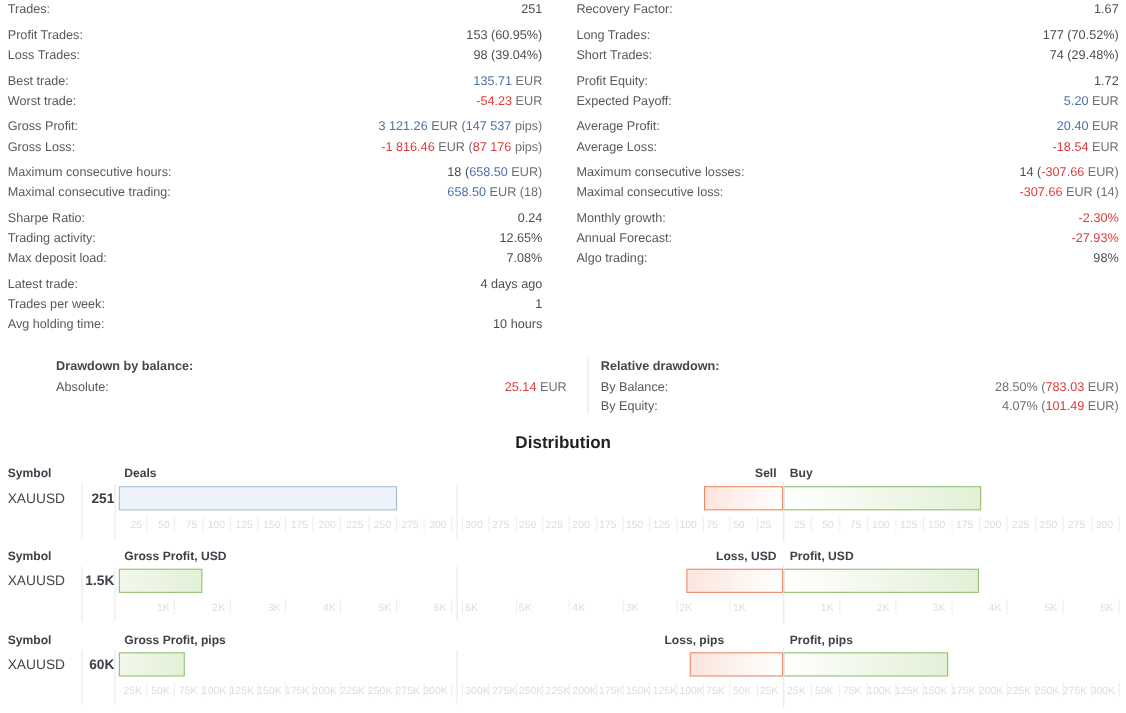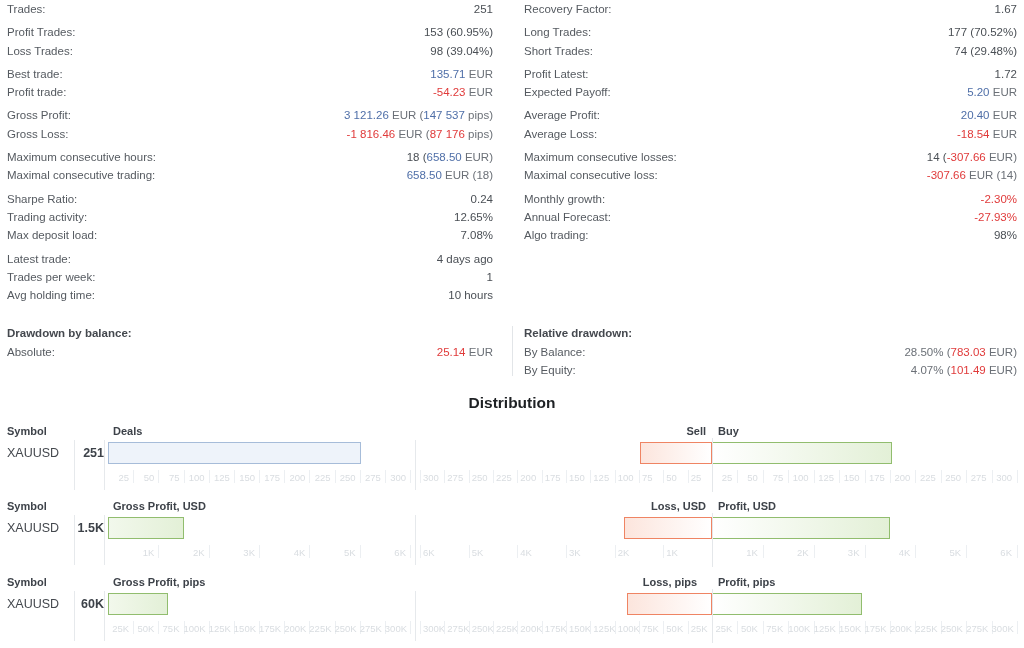--- a/index.html
+++ b/index.html
@@ -22,21 +22,21 @@
   .srow .val{color:#555a60;text-align:right;}
   .gap{height:5px;}
   .blue{color:#4f6fa8;}
   .red{color:#e03a3a;}
   .gry{color:#6b7077;}
   .dark{color:#4a4f55;}
 
   
   .dd{position:absolute;left:0;top:324px;width:1024px;display:flex;}
   .dd-col{width:512px;box-sizing:border-box;position:relative;}
-  .dd-col.left{padding:0 19px 0 7px;}
+  .dd-col.left{padding:0 19px 0 7px;margin-left:44px;}
   .dd-col.right{padding:0 7px 0 12px;}
   .dd-col.right:before{content:"";position:absolute;left:0;top:2px;bottom:4px;
         width:1px;background:#e2e5e8;}
   .dd-head{font-weight:bold;color:#44484e;height:19px;line-height:19px;}
 
   
   .dist-title{position:absolute;top:394px;left:0;width:1024px;text-align:center;
         font-size:15.5px;font-weight:bold;color:#1e2124;
         font-family:"Liberation Sans","DejaVu Sans",sans-serif;}
 
@@ -82,21 +82,21 @@
           <div class="srow">
             <span class="lbl">Loss Trades:</span>
             <span class="val"><span class="dark">98&nbsp;(39.04%)</span></span>
           </div>
           <div class="gap"></div>
           <div class="srow">
             <span class="lbl">Best trade:</span>
             <span class="val"><span class="blue">135.71</span><span class="gry">&nbsp;EUR</span></span>
           </div>
           <div class="srow">
-            <span class="lbl">Profit trade:</span>
+            <span class="lbl">Worst trade:</span>
             <span class="val"><span class="red">-54.23</span><span class="gry">&nbsp;EUR</span></span>
           </div>
           <div class="gap"></div>
           <div class="srow">
             <span class="lbl">Gross Profit:</span>
             <span class="val"><span class="blue">3&nbsp;121.26</span><span class="gry">&nbsp;EUR&nbsp;(</span><span class="blue">147&nbsp;537</span><span class="gry">&nbsp;pips)</span></span>
           </div>
           <div class="srow">
             <span class="lbl">Gross Loss:</span>
             <span class="val"><span class="red">-1&nbsp;816.46</span><span class="gry">&nbsp;EUR&nbsp;(</span><span class="red">87&nbsp;176</span><span class="gry">&nbsp;pips)</span></span>
@@ -146,21 +146,21 @@
           <div class="srow">
             <span class="lbl">Long Trades:</span>
             <span class="val"><span class="dark">177&nbsp;(70.52%)</span></span>
           </div>
           <div class="srow">
             <span class="lbl">Short Trades:</span>
             <span class="val"><span class="dark">74&nbsp;(29.48%)</span></span>
           </div>
           <div class="gap"></div>
           <div class="srow">
-            <span class="lbl">Profit Latest:</span>
+            <span class="lbl">Profit Equity:</span>
             <span class="val"><span class="dark">1.72</span></span>
           </div>
           <div class="srow">
             <span class="lbl">Expected Payoff:</span>
             <span class="val"><span class="blue">5.20</span><span class="gry">&nbsp;EUR</span></span>
           </div>
           <div class="gap"></div>
           <div class="srow">
             <span class="lbl">Average Profit:</span>
             <span class="val"><span class="blue">20.40</span><span class="gry">&nbsp;EUR</span></span>
@@ -387,21 +387,21 @@
         <div class="tick" style="left:284.1666666666667px;top:46px;width:21.166666666666668px">200K</div>
         <div class="tickline" style="left:334.5px;top:46px"></div>
         <div class="tick" style="left:309.3333333333333px;top:46px;width:21.166666666666668px">225K</div>
         <div class="tickline" style="left:359.6666666666667px;top:46px"></div>
         <div class="tick" style="left:334.5px;top:46px;width:21.166666666666668px">250K</div>
         <div class="tickline" style="left:384.83333333333337px;top:46px"></div>
         <div class="tick" style="left:359.6666666666667px;top:46px;width:21.166666666666668px">275K</div>
         <div class="tickline" style="left:410px;top:46px"></div>
         <div class="tick" style="left:384.8333333333333px;top:46px;width:21.166666666666668px">300K</div>
         <div class="vsep" style="left:415px;top:16px;height:50px"></div>
-        <div class="hdr" style="left:634px;width:72px;text-align:center">Loss, pips</div>
+        <div class="hdr" style="left:604px;width:72px;text-align:left">Loss, pips</div>
         <div class="hdr" style="left:718px">Profit, pips</div>
         <div class="bar bar-red" style="left:627.1486933333333px;width:84.85130666666666px"></div>
         <div class="bar bar-green" style="left:712px;width:149.99595px"></div>
         <div class="center-line" style="left:712px;top:14px;height:54px"></div>
         <div class="tickline" style="left:420px;top:46px"></div>
         <div class="tick" style="left:423px;top:46px;width:18.333333333333332px;text-align:left">300K</div>
         <div class="tickline" style="left:444.3333333333333px;top:46px"></div>
         <div class="tick" style="left:447.3333333333333px;top:46px;width:18.333333333333332px;text-align:left">275K</div>
         <div class="tickline" style="left:468.6666666666667px;top:46px"></div>
         <div class="tick" style="left:471.6666666666667px;top:46px;width:18.333333333333332px;text-align:left">250K</div>

